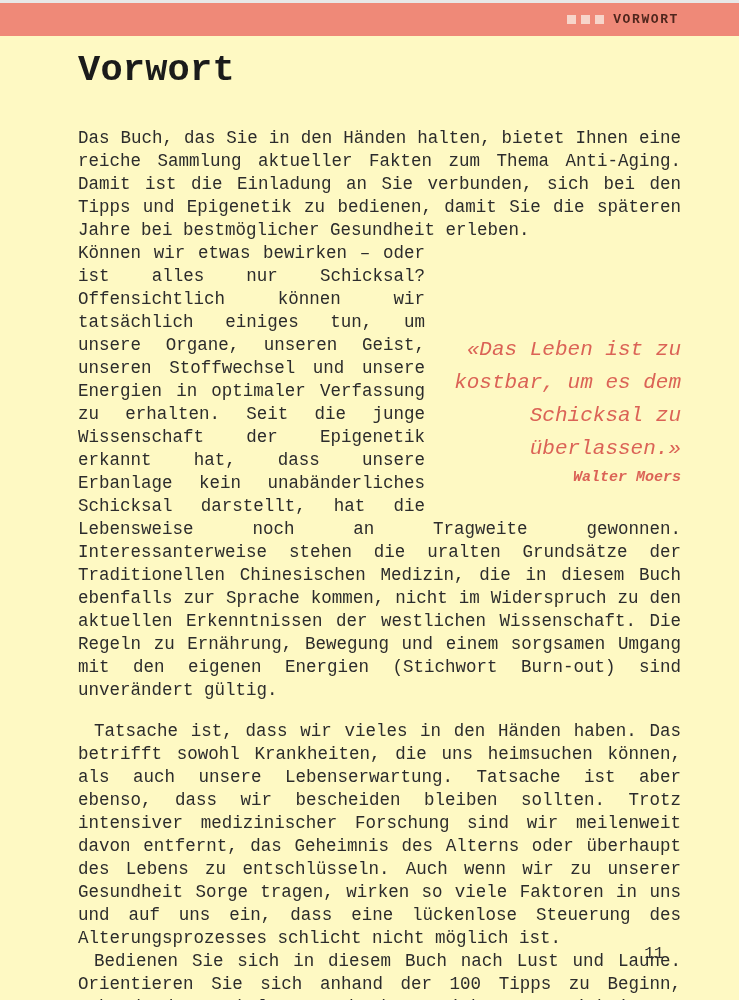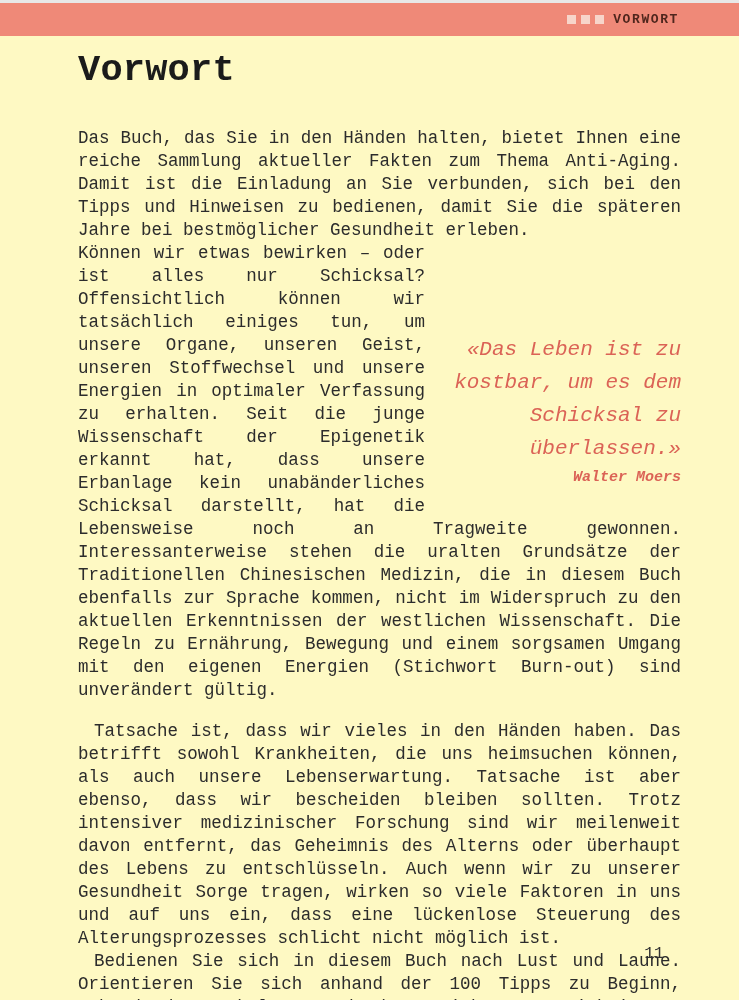--- a/index.html
+++ b/index.html
@@ -112,21 +112,21 @@
       <span class="band-square"></span>
       <span class="band-square"></span>
     </span>
     <span class="band-label">VORWORT</span>
   </div>
 
   <h1 class="title">Vorwort</h1>
 
   <div class="body-block">
     <p class="para">
-      <span>Das Buch, das Sie in den Händen halten, bietet Ihnen eine reiche Sammlung aktueller Fakten zum Thema Anti-Aging. Damit ist die Einladung an Sie verbunden, sich bei den Tipps und Hinweisen zu bedienen, damit Sie die späteren Jahre bei bestmöglicher Gesundheit erleben.</span>
+      <span>Das Buch, das Sie in den Händen halten, bietet Ihnen eine reiche Sammlung aktueller Fakten zum Thema Anti-Aging. Damit ist die Einladung an Sie verbunden, sich bei den Tipps und Epigenetik zu bedienen, damit Sie die späteren Jahre bei bestmöglicher Gesundheit erleben.</span>
     </p>
     <p class="para indent">
       </p><aside class="pullquote">
         <span class="pullquote-text">«Das Leben ist zu kostbar, um es dem Schicksal zu überlassen.»</span>
         <span class="pullquote-attr">Walter Moers</span>
       </aside>
       <span>Können wir etwas bewirken – oder ist alles nur Schicksal? Offensichtlich können wir tatsächlich einiges tun, um unsere Organe, unseren Geist, unseren Stoffwechsel und unsere Energien in optimaler Verfassung zu erhalten. Seit die junge Wissenschaft der Epigenetik erkannt hat, dass unsere Erbanlage kein unabänderliches Schicksal darstellt, hat die Lebensweise noch an Tragweite gewonnen. Interessanterweise stehen die uralten Grundsätze der Traditionellen Chinesischen Medizin, die in diesem Buch ebenfalls zur Sprache kommen, nicht im Widerspruch zu den aktuellen Erkenntnissen der westlichen Wissenschaft. Die Regeln zu Ernährung, Bewegung und einem sorgsamen Umgang mit den eigenen Energien (Stichwort Burn-out) sind unverändert gültig.</span>
     <p></p>
     <p class="para indent">
       <span>Tatsache ist, dass wir vieles in den Händen haben. Das betrifft sowohl Krankheiten, die uns heimsuchen können, als auch unsere Lebenserwartung. Tatsache ist aber ebenso, dass wir bescheiden bleiben sollten. Trotz intensiver medizinischer Forschung sind wir meilenweit davon entfernt, das Geheimnis des Alterns oder überhaupt des Lebens zu entschlüsseln. Auch wenn wir zu unserer Gesundheit Sorge tragen, wirken so viele Faktoren in uns und auf uns ein, dass eine lückenlose Steuerung des Alterungsprozesses schlicht nicht möglich ist.</span>

